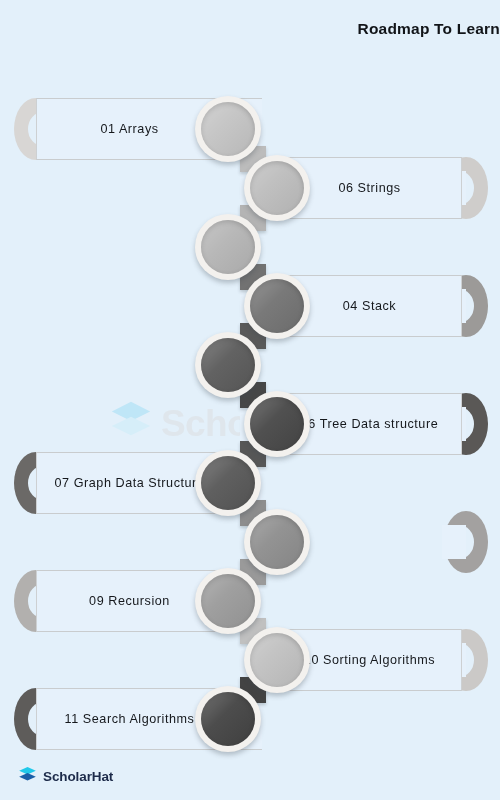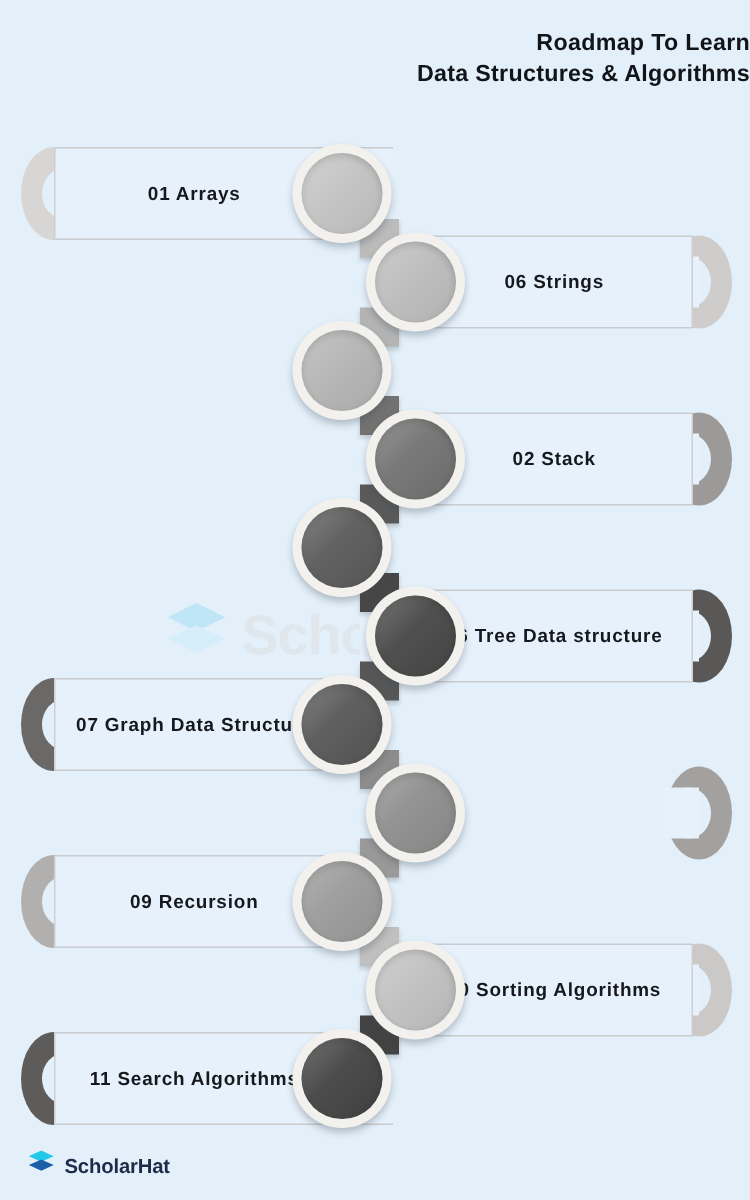--- a/index.html
+++ b/index.html
@@ -121,21 +121,21 @@
     top: 14px;
     width: 24px; height: 34px;
     background: #e6f1fb;
   }
   .row.left  .arc .open { left: 22px; }
   .row.right .arc .open { left: -2px; }
 
   
   .label {
     font-size: 12.6px;
-    font-weight: bold;
+    font-weight: normal;
     color: #15181c;
     letter-spacing: .55px;
     line-height: 17px;
     text-align: center;
     width: 100%;
     padding: 0 8px;
   }
   .row.left  .label { padding-right: 48px; }
   .row.right .label { padding-left: 46px; }
 
@@ -188,21 +188,20 @@
     font-weight: bold;
     color: #1d2b4a;
     letter-spacing: -.1px;
   }
 </style>
 </head>
 <body>
 
 <div class="title-block">
   <div class="title-line">Roadmap To Learn</div>
-  <div class="title-line">Data Structures &amp; Algorithms</div>
 </div>
 
 <div class="watermark">
   <span>
     <svg width="46" height="46" viewBox="0 0 24 24">
       <path d="M12 2 L22 7 L12 12 L2 7 Z" fill="#bfe6f7"></path>
       <path d="M12 9.8 L22 14.6 L12 19.4 L2 14.6 Z" fill="#d6eef9"></path>
     </svg>
   </span>
   <span class="wm-text">ScholarHat</span>
@@ -240,21 +239,21 @@
     <div class="node" style="left: 195px; top: 214px;">
       <div class="disc" style="--c: #b4b4b4;"></div>
     </div>
     <div class="row right" style="top: 275px; left: 0px; width: 500px;">
       <div class="arc" style="--arc: #9c9a98;">
         <div class="ring"></div>
         <div class="hole" style="background: rgb(227, 240, 250);"></div>
         <div class="open" style="background: rgb(230, 241, 251);"></div>
       </div>
       <div class="bar">
-        <div class="label">02 Stack</div>
+        <div class="label">04 Stack</div>
       </div>
     </div>
     <div class="connector" style="--c: #727272; left: 240px; top: 264px;"></div>
     <div class="node" style="left: 244px; top: 273px;">
       <div class="disc" style="--c: #727272;"></div>
     </div>
     <div class="connector" style="--c: #5a5a5a; left: 240px; top: 323px;"></div>
     <div class="node" style="left: 195px; top: 332px;">
       <div class="disc" style="--c: #5a5a5a;"></div>
     </div>

